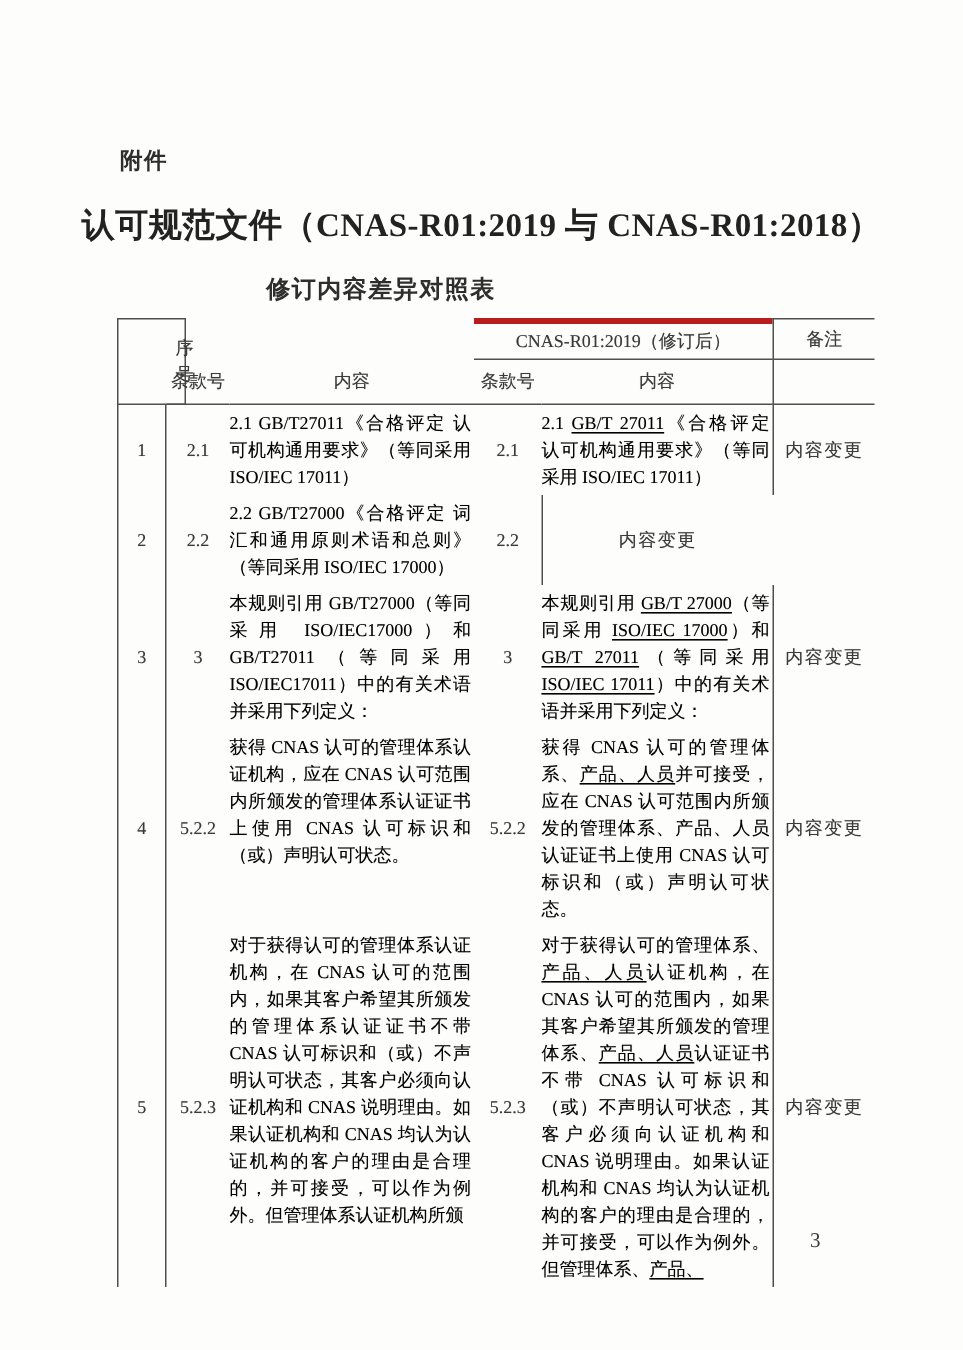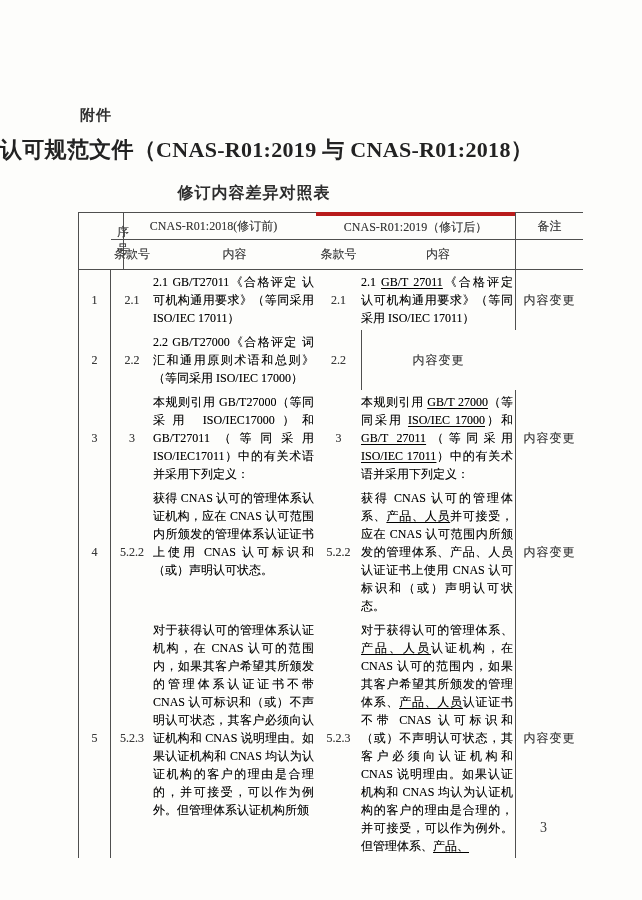--- a/index.html
+++ b/index.html
@@ -9,26 +9,27 @@
   }
   .canvas{
     position:relative;
     width:642px;height:900px;
     margin:0 auto;
     background:#fdfdfb;
     overflow:hidden;
     color:#3a3a3a;
   }
   .attachment{
-    position:absolute;left:80px;top:106px;
+    position:absolute;left:80px;top:98px;
     font-size:15px;font-weight:bold;color:#2e2e2e;
     letter-spacing:1px;
   }
   .doc-title{
     position:absolute;left:0;top:135px;width:642px;
+    text-align:center;
     font-size:22px;font-weight:bold;color:#222;
     letter-spacing:0.3px;
   }
   .doc-subtitle{
     position:absolute;left:0;top:183px;width:508px;
     text-align:center;
     font-size:16px;font-weight:bold;color:#2e2e2e;
     letter-spacing:1px;
   }
   .tbl{
@@ -93,21 +94,20 @@
 
   <div class="attachment">附件</div>
 
   <div class="doc-title">认可规范文件（CNAS-R01:2019 与 CNAS-R01:2018）</div>
 
   <div class="doc-subtitle">修订内容差异对照表</div>
 
   <div class="tbl">
     <div class="thead">
       <div class="cell hc h-index">序号</div>
-      <div class="cell hc h-old">CNAS-R01:2018(修订前)</div>
       <div class="cell hc h-new">CNAS-R01:2019（修订后）</div>
       <div class="cell hc h-remark">备注</div>
       <div class="cell hc sh-clause1">条款号</div>
       <div class="cell hc sh-content1">内容</div>
       <div class="cell hc sh-clause2">条款号</div>
       <div class="cell hc sh-content2">内容</div>
       <div class="cell hc sh-remark"></div>
     </div>
 
     <div id="tbody">

